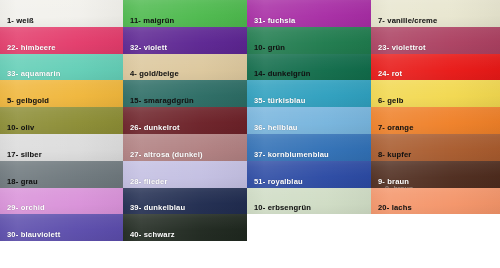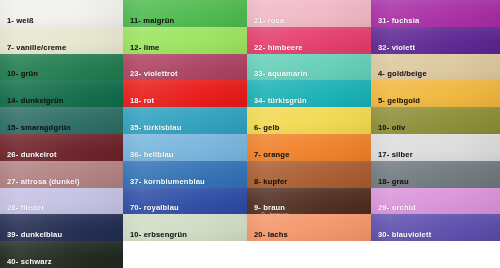--- a/index.html
+++ b/index.html
@@ -82,36 +82,28 @@
 <div id="swatch-chart">
     <div class="swatch">
       <div class="band" style="background: rgb(242, 241, 236);"></div>
       <span class="label dark">1- weiß</span>
     </div>
     <div class="swatch">
       <div class="band" style="background: rgb(76, 185, 76);"></div>
       <span class="label dark">11- maigrün</span>
     </div>
     <div class="swatch">
-      <div class="band" style="background: rgb(240, 183, 196);"></div>
-      <span class="label light">21- rosa</span>
-    </div>
-    <div class="swatch">
       <div class="band" style="background: rgb(167, 43, 164);"></div>
       <span class="label light">31- fuchsia</span>
     </div>
     <div class="swatch">
       <div class="band" style="background: rgb(232, 230, 207);"></div>
       <span class="label dark">7- vanille/creme</span>
     </div>
     <div class="swatch">
-      <div class="band" style="background: rgb(154, 227, 92);"></div>
-      <span class="label dark">12- lime</span>
-    </div>
-    <div class="swatch">
       <div class="band" style="background: rgb(227, 58, 106);"></div>
       <span class="label light">22- himbeere</span>
     </div>
     <div class="swatch">
       <div class="band" style="background: rgb(91, 35, 145);"></div>
       <span class="label light">32- violett</span>
     </div>
     <div class="swatch">
       <div class="band" style="background: rgb(29, 122, 76);"></div>
       <span class="label dark">10- grün</span>
@@ -127,25 +119,21 @@
     <div class="swatch">
       <div class="band" style="background: rgb(220, 199, 156);"></div>
       <span class="label dark">4- gold/beige</span>
     </div>
     <div class="swatch">
       <div class="band" style="background: rgb(15, 107, 73);"></div>
       <span class="label dark">14- dunkelgrün</span>
     </div>
     <div class="swatch">
       <div class="band" style="background: rgb(232, 23, 21);"></div>
-      <span class="label light">18- rot</span>
-    </div>
-    <div class="swatch">
-      <div class="band" style="background: rgb(22, 176, 180);"></div>
-      <span class="label light">34- türkisgrün</span>
+      <span class="label light">24- rot</span>
     </div>
     <div class="swatch">
       <div class="band" style="background: rgb(240, 182, 58);"></div>
       <span class="label dark">5- gelbgold</span>
     </div>
     <div class="swatch">
       <div class="band" style="background: rgb(42, 107, 99);"></div>
       <span class="label dark">15- smaragdgrün</span>
     </div>
     <div class="swatch">
@@ -191,21 +179,21 @@
     <div class="swatch">
       <div class="band" style="background: rgb(109, 119, 124);"></div>
       <span class="label dark">18- grau</span>
     </div>
     <div class="swatch">
       <div class="band" style="background: rgb(195, 191, 226);"></div>
       <span class="label light">28- flieder</span>
     </div>
     <div class="swatch">
       <div class="band" style="background: rgb(42, 73, 163);"></div>
-      <span class="label light">70- royalblau</span>
+      <span class="label light">51- royalblau</span>
     </div>
     <div class="swatch">
       <div class="band" style="background: rgb(77, 42, 28);"></div>
       <span class="label light">9- braun</span>
       <span class="ghost">9- braun</span>
     </div>
     <div class="swatch">
       <div class="band" style="background: rgb(217, 145, 217);"></div>
       <span class="label light">29- orchid</span>
     </div>

